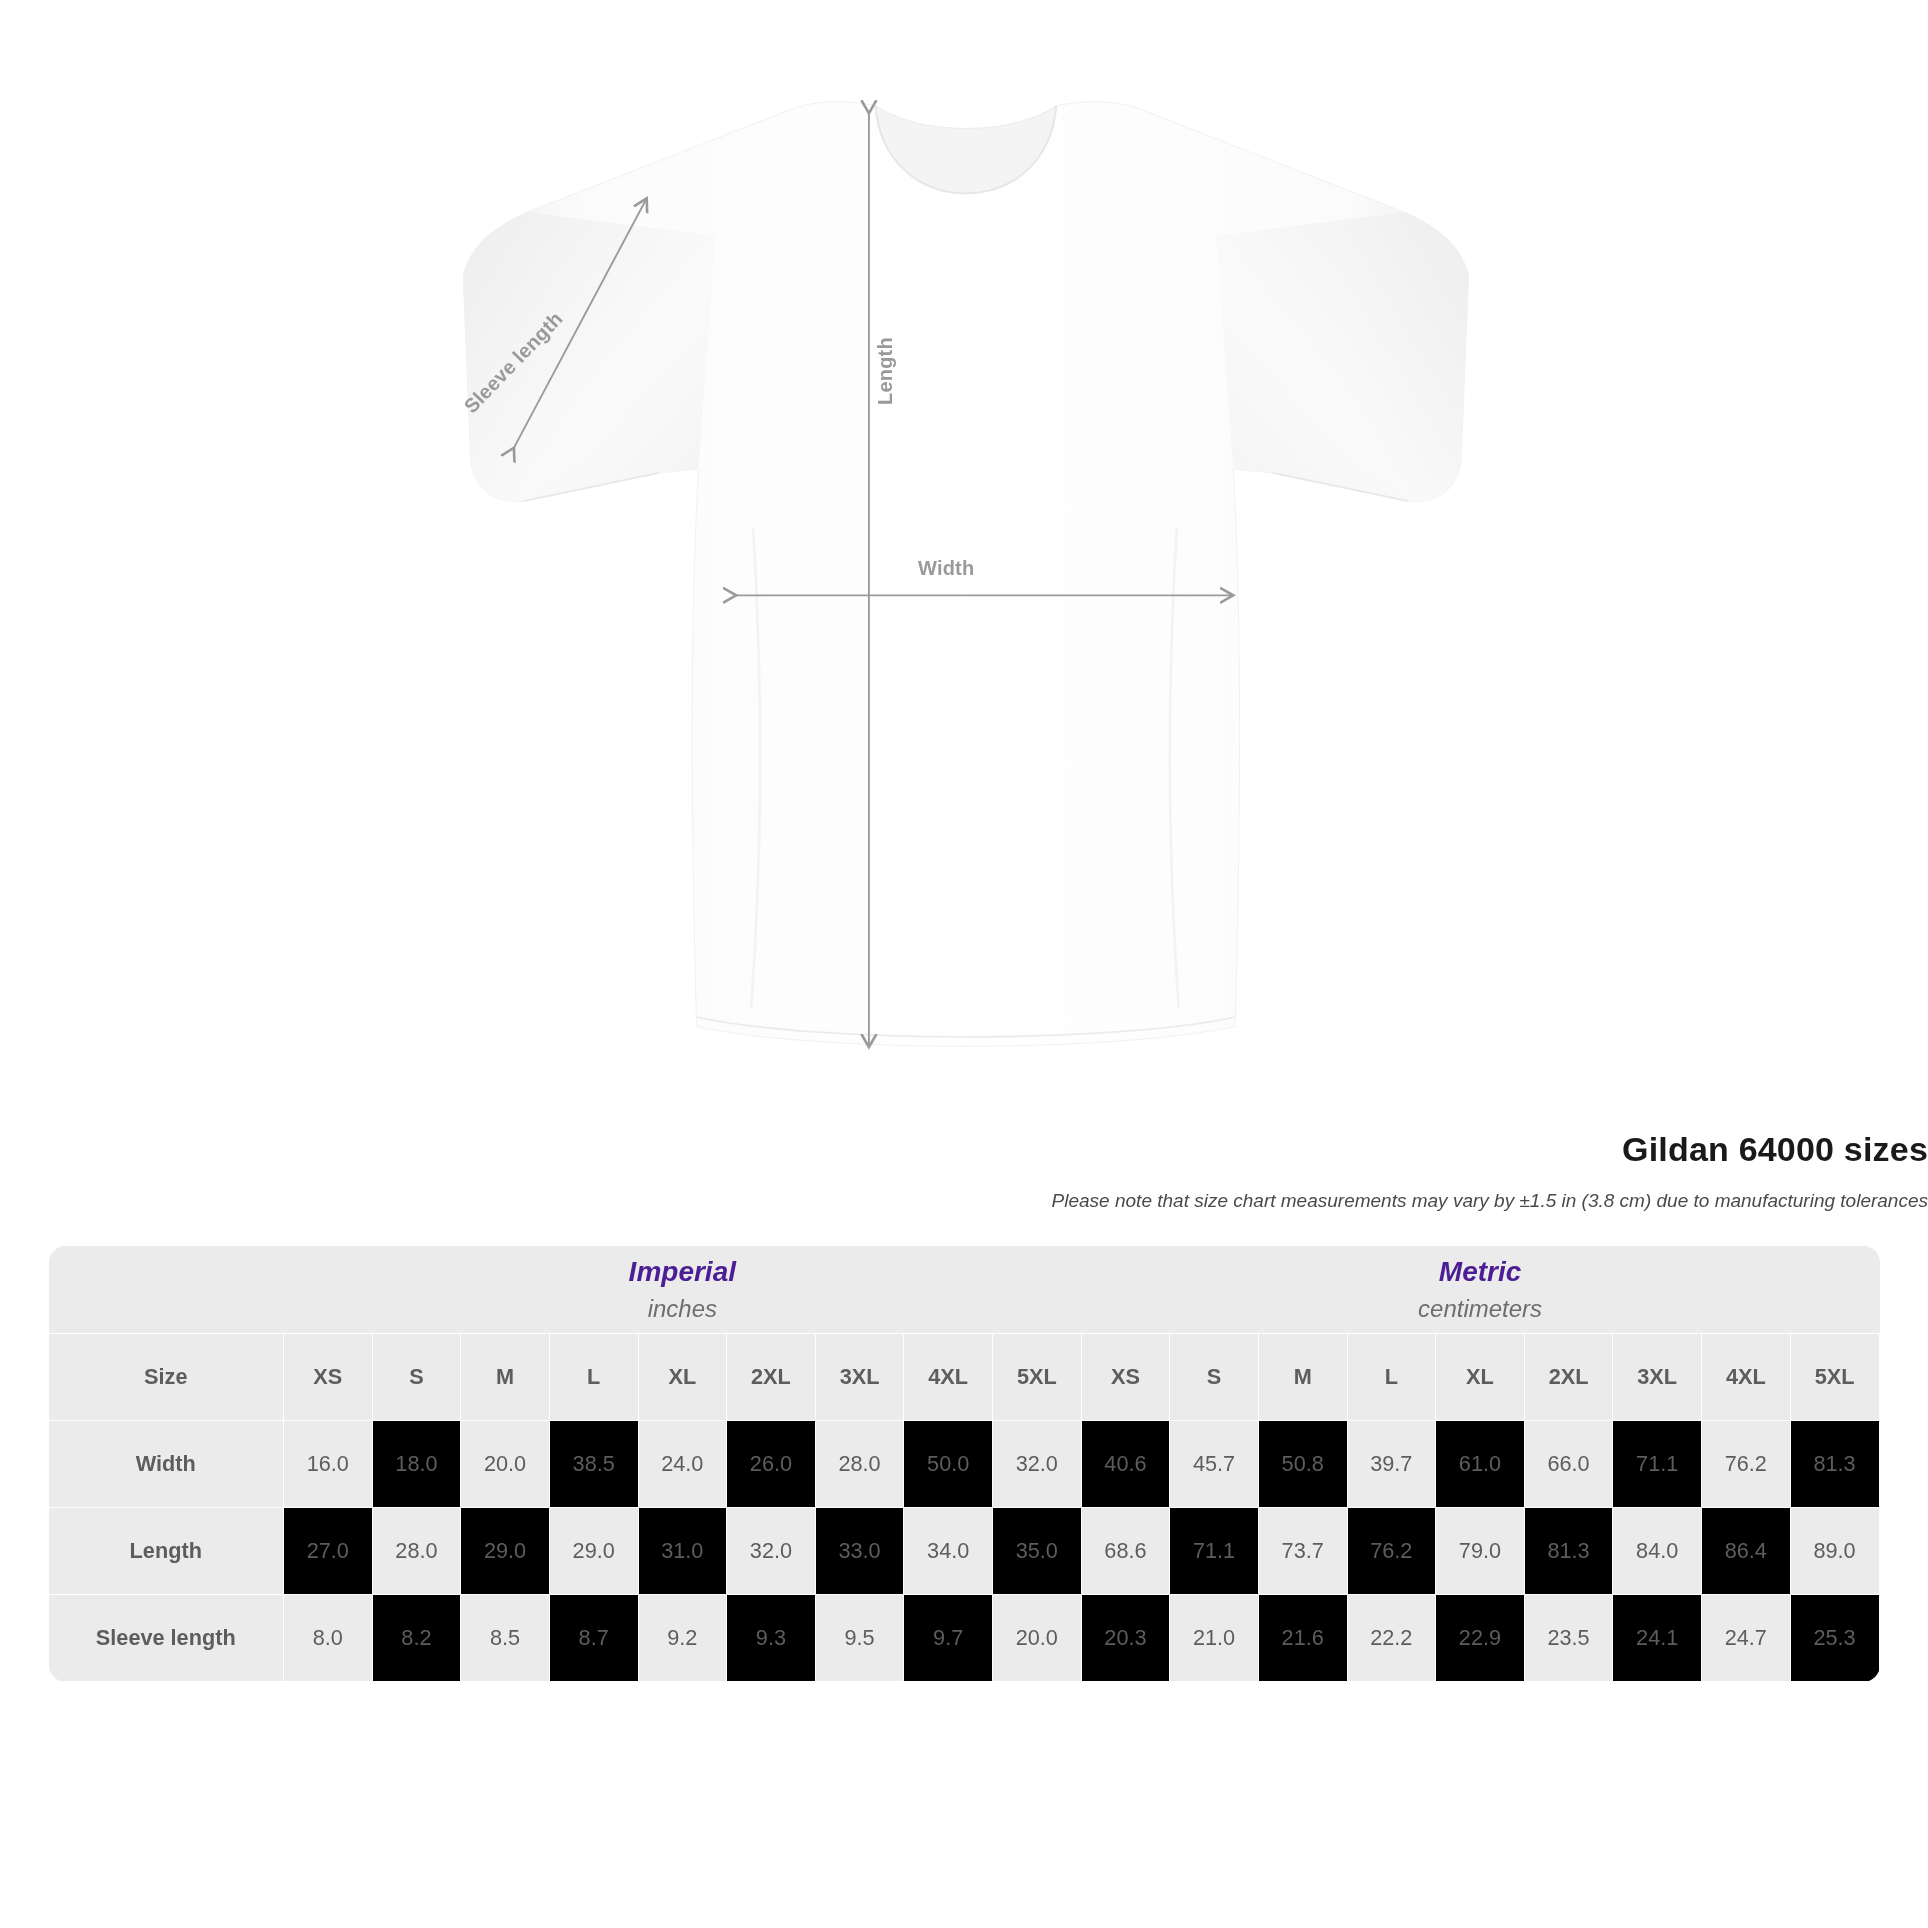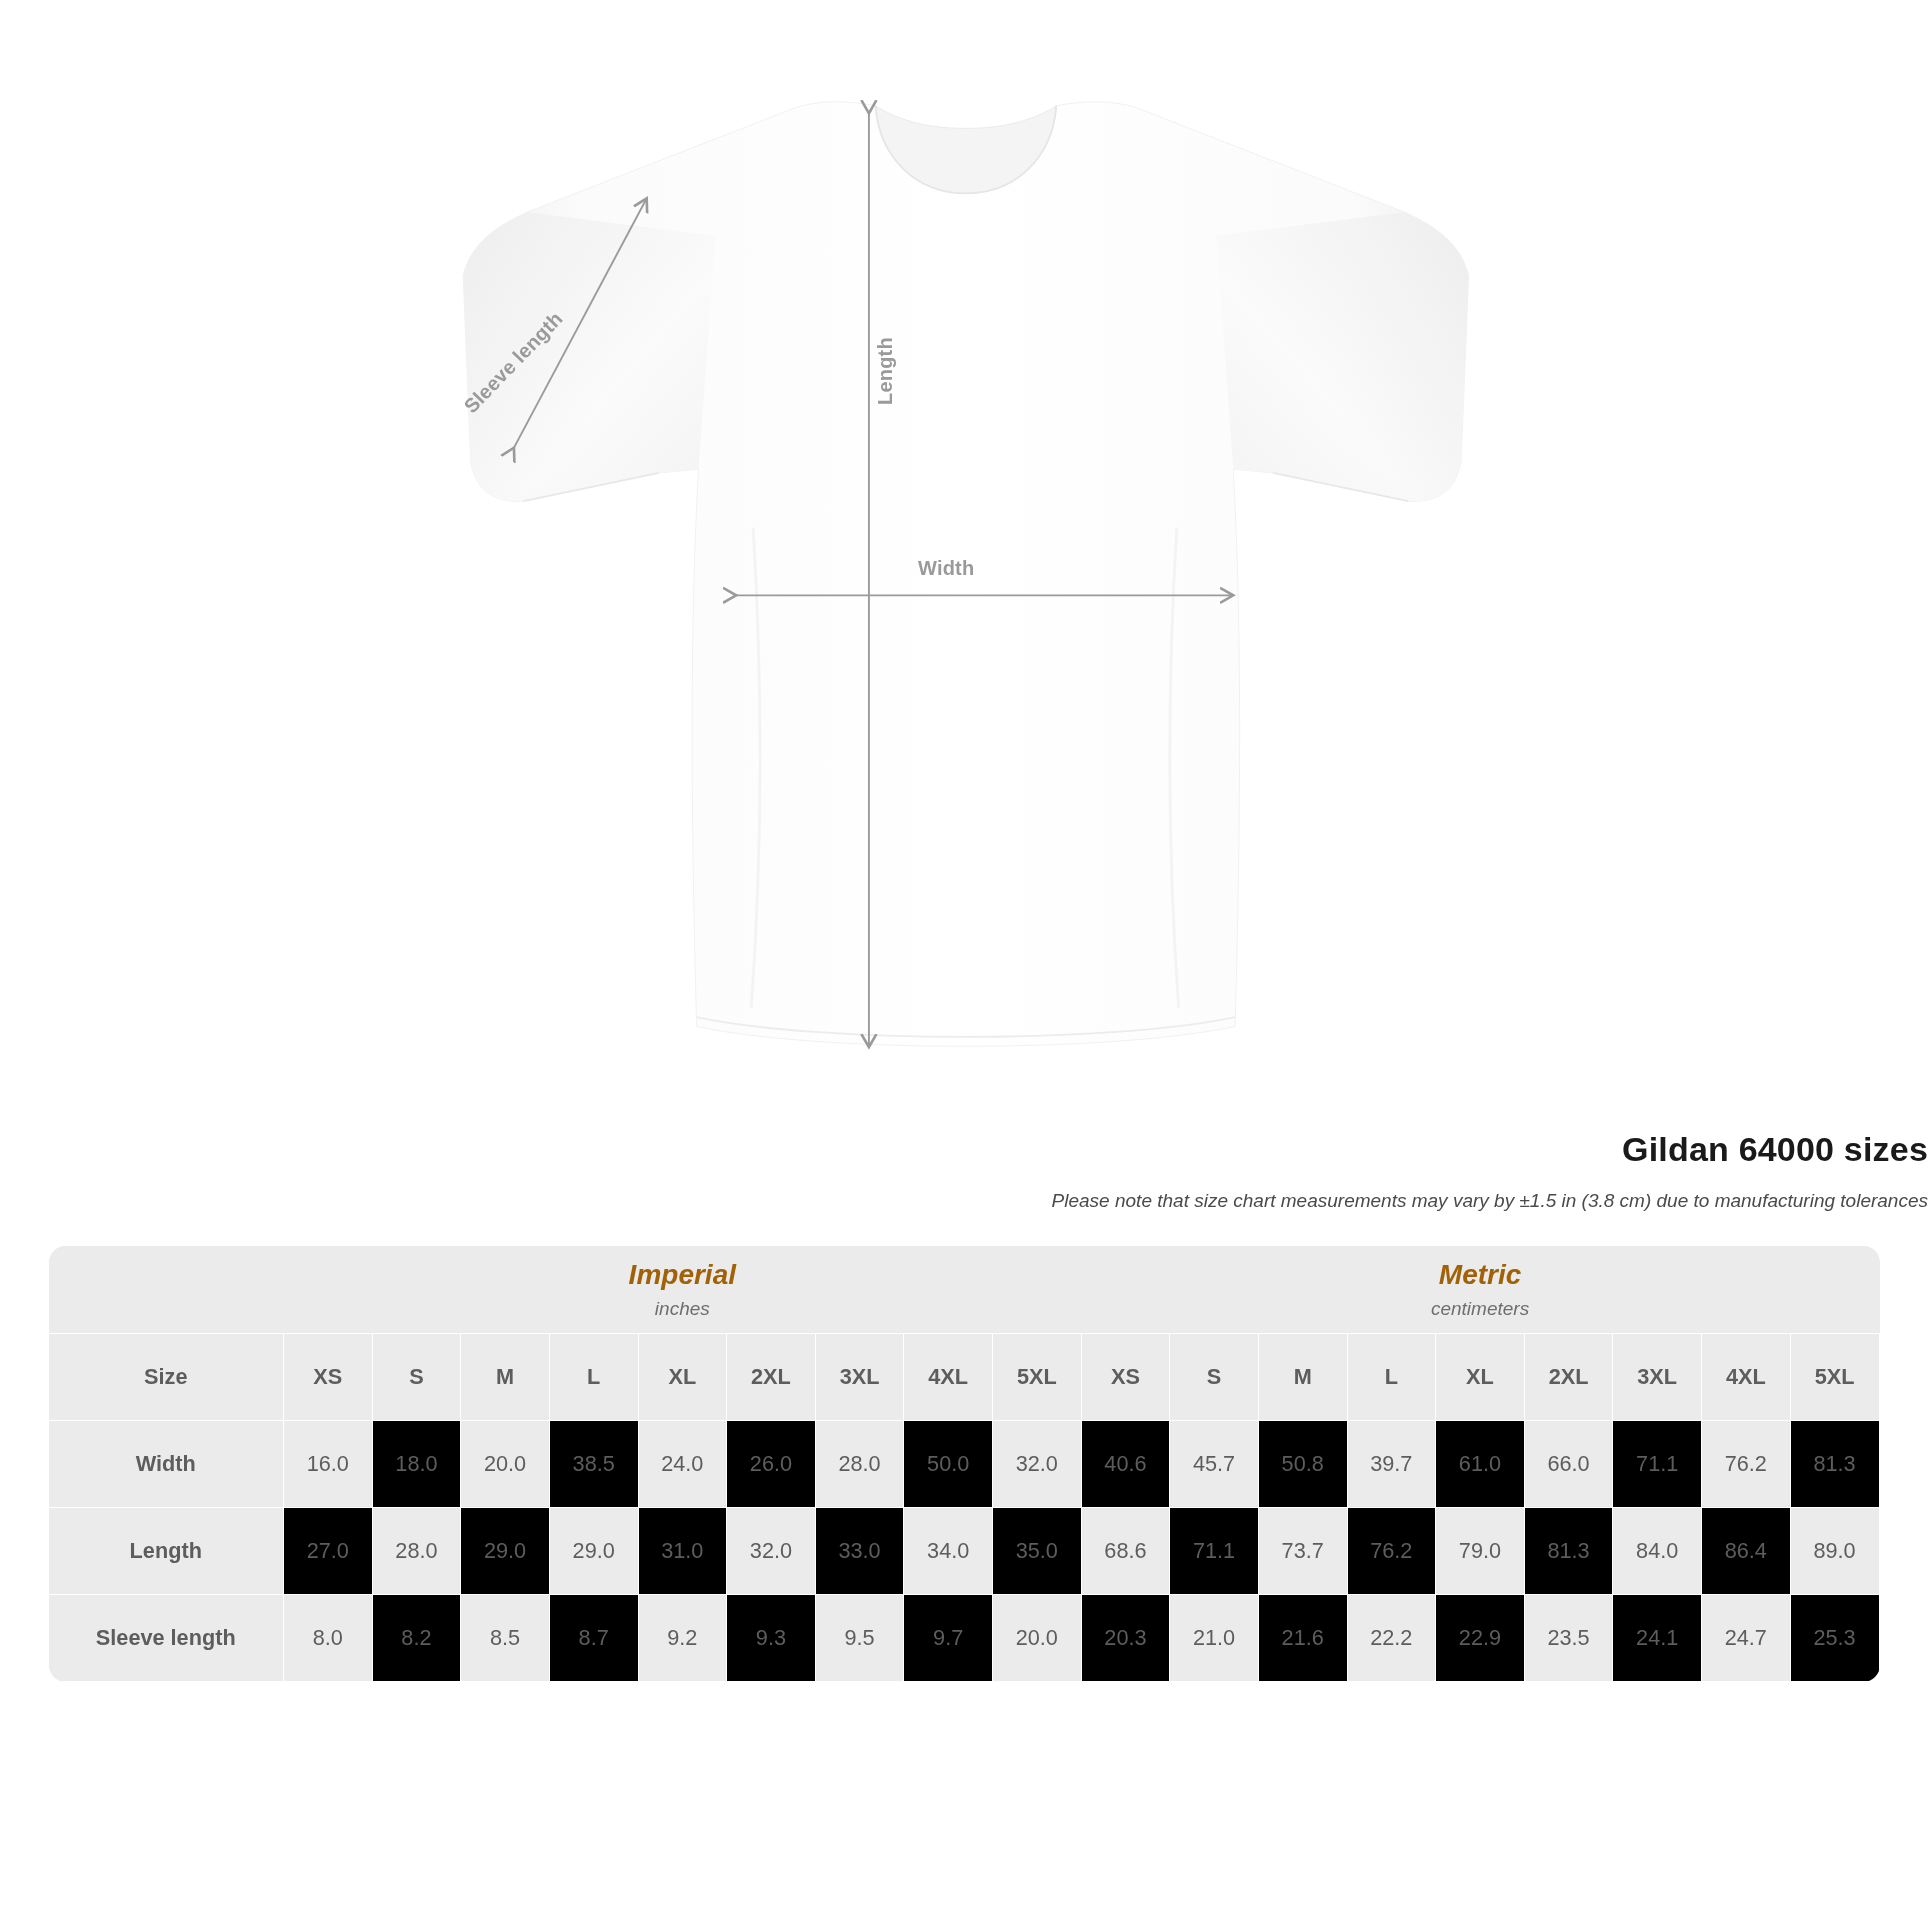--- a/index.html
+++ b/index.html
@@ -99,25 +99,25 @@
   }
   .unit-head {
     background: #ebebeb;
     border: none !important;
     height: 141px;
   }
   .unit-head .unit-name {
     font-size: 28px;
     font-style: italic;
     font-weight: bold;
-    color: #a16207;
+    color: #4c1d95;
     display: block;
   }
   .unit-head .unit-sub {
-    font-size: 19px;
+    font-size: 24px;
     font-style: italic;
     color: #6e6e6e;
     display: block;
     margin-top: 7.5px;
   }
   .corner-cell {
     background: #ebebeb;
     border: none !important;
   }
   .row-head {

